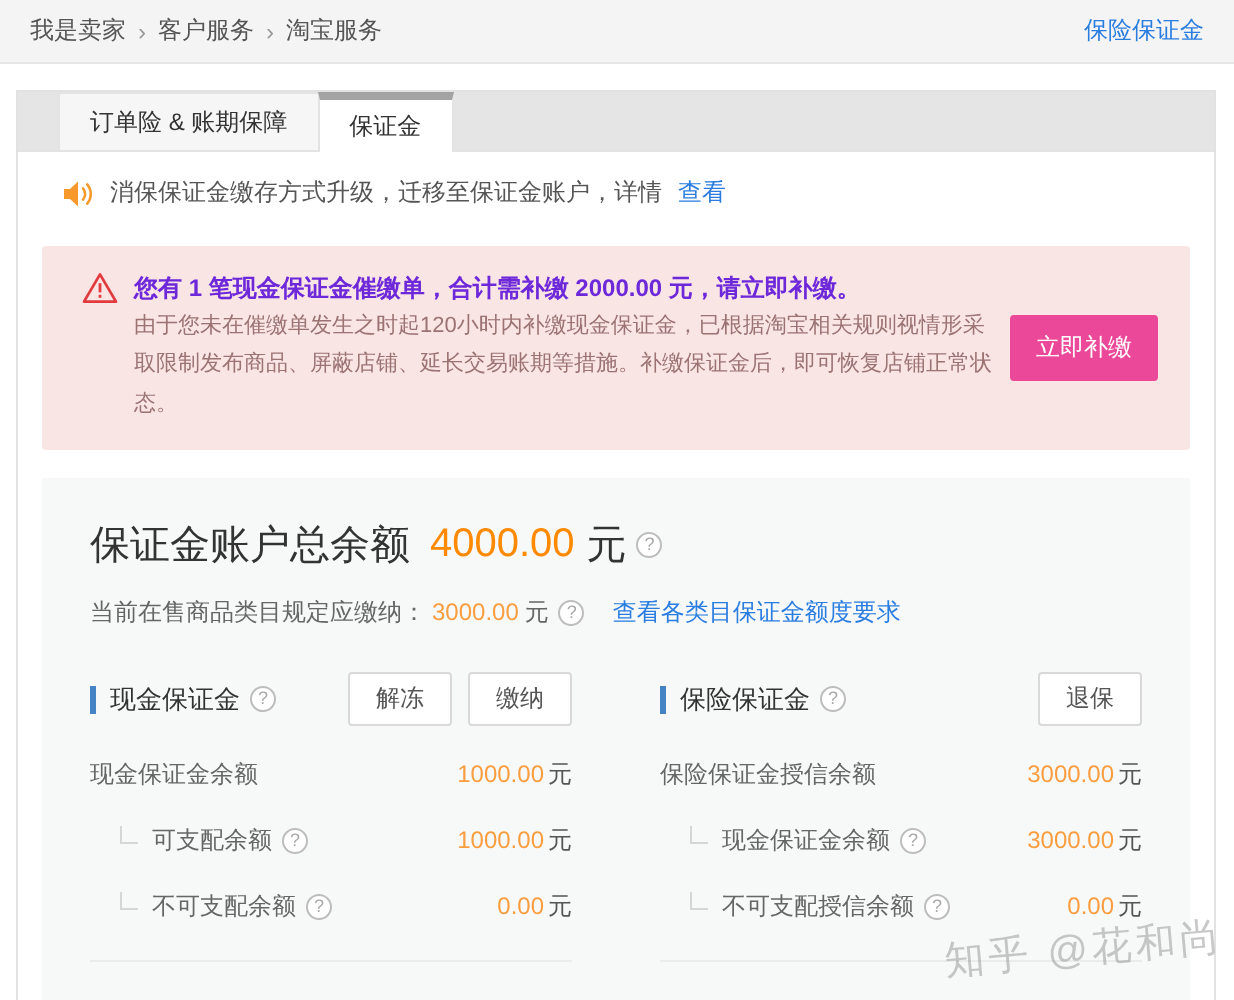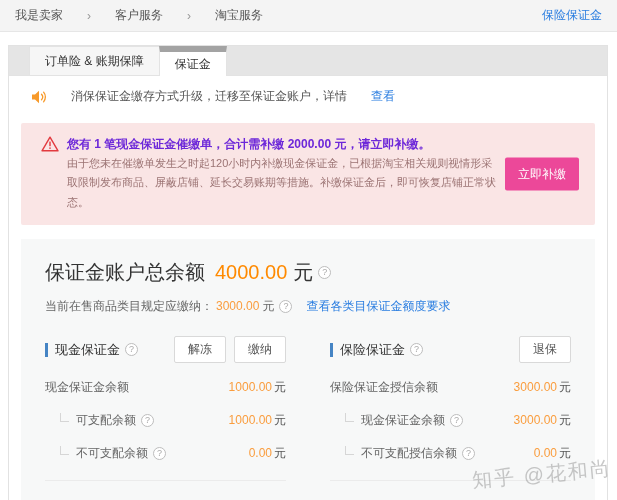--- a/index.html
+++ b/index.html
@@ -7,46 +7,46 @@
   body {
     font-family:"Liberation Sans","DejaVu Sans",sans-serif;
     background:#fff; position:relative; overflow:hidden;
     color:#333; font-size:12px;
   }
   
   .topbar {
     height:32px; background:#f4f4f4; border-bottom:1px solid #e6e6e6;
     display:flex; align-items:center; padding:0 15px;
   }
-  .crumbs { display:flex; align-items:center; gap:24px; color:#555;text-align:center; }
+  .crumbs { display:flex; align-items:center; gap:6px; color:#555;text-align:center; }
   .crumb { cursor:pointer; }
   .crumb-sep { color:#999; }
   .help-link { margin-left:auto; color:#2a7de0; cursor:pointer; }
 
   
   .card {
     position:absolute; left:8px; top:45px; width:600px; height:470px;
     background:#fff; border:1px solid #e2e2e2;
   }
   .tabstrip {
     height:30px; background:#e5e5e5; border-bottom:1px solid #e3e3e3;
     display:flex; align-items:stretch; padding-left:20px;
   }
   .tab {
     display:flex; align-items:center; padding:0 15px; background:#f6f6f6;
     border:1px solid #e3e3e3; border-bottom:none; margin-right:-1px;
     color:#333; cursor:pointer;
   }
   .tab.active {
-    background:#fff; border-top:6px solid #a3a3a3; position:relative;
+    background:#fff; border-top:4px solid #a3a3a3; position:relative;
     margin-bottom:-1px; z-index:2;
   }
 
   .notice {
-    display:flex; align-items:center; gap:24px; padding:12px 24px 10px 22px;
+    display:flex; align-items:center; gap:8px; padding:12px 24px 10px 22px;
     color:#555;
   }
   .notice a, .link { color:#2a7de0; text-decoration:none; cursor:pointer; }
 
   .alert {
     margin:8px 12px 0; background:#fae5e5; border-radius:2px;
     position:relative; padding:13px 96px 13px 46px;
   }
   .alert-icon { position:absolute; left:20px; top:13px; }
   .alert-title { color:#6d28d9; margin-bottom:1px;font-weight:bold; }

